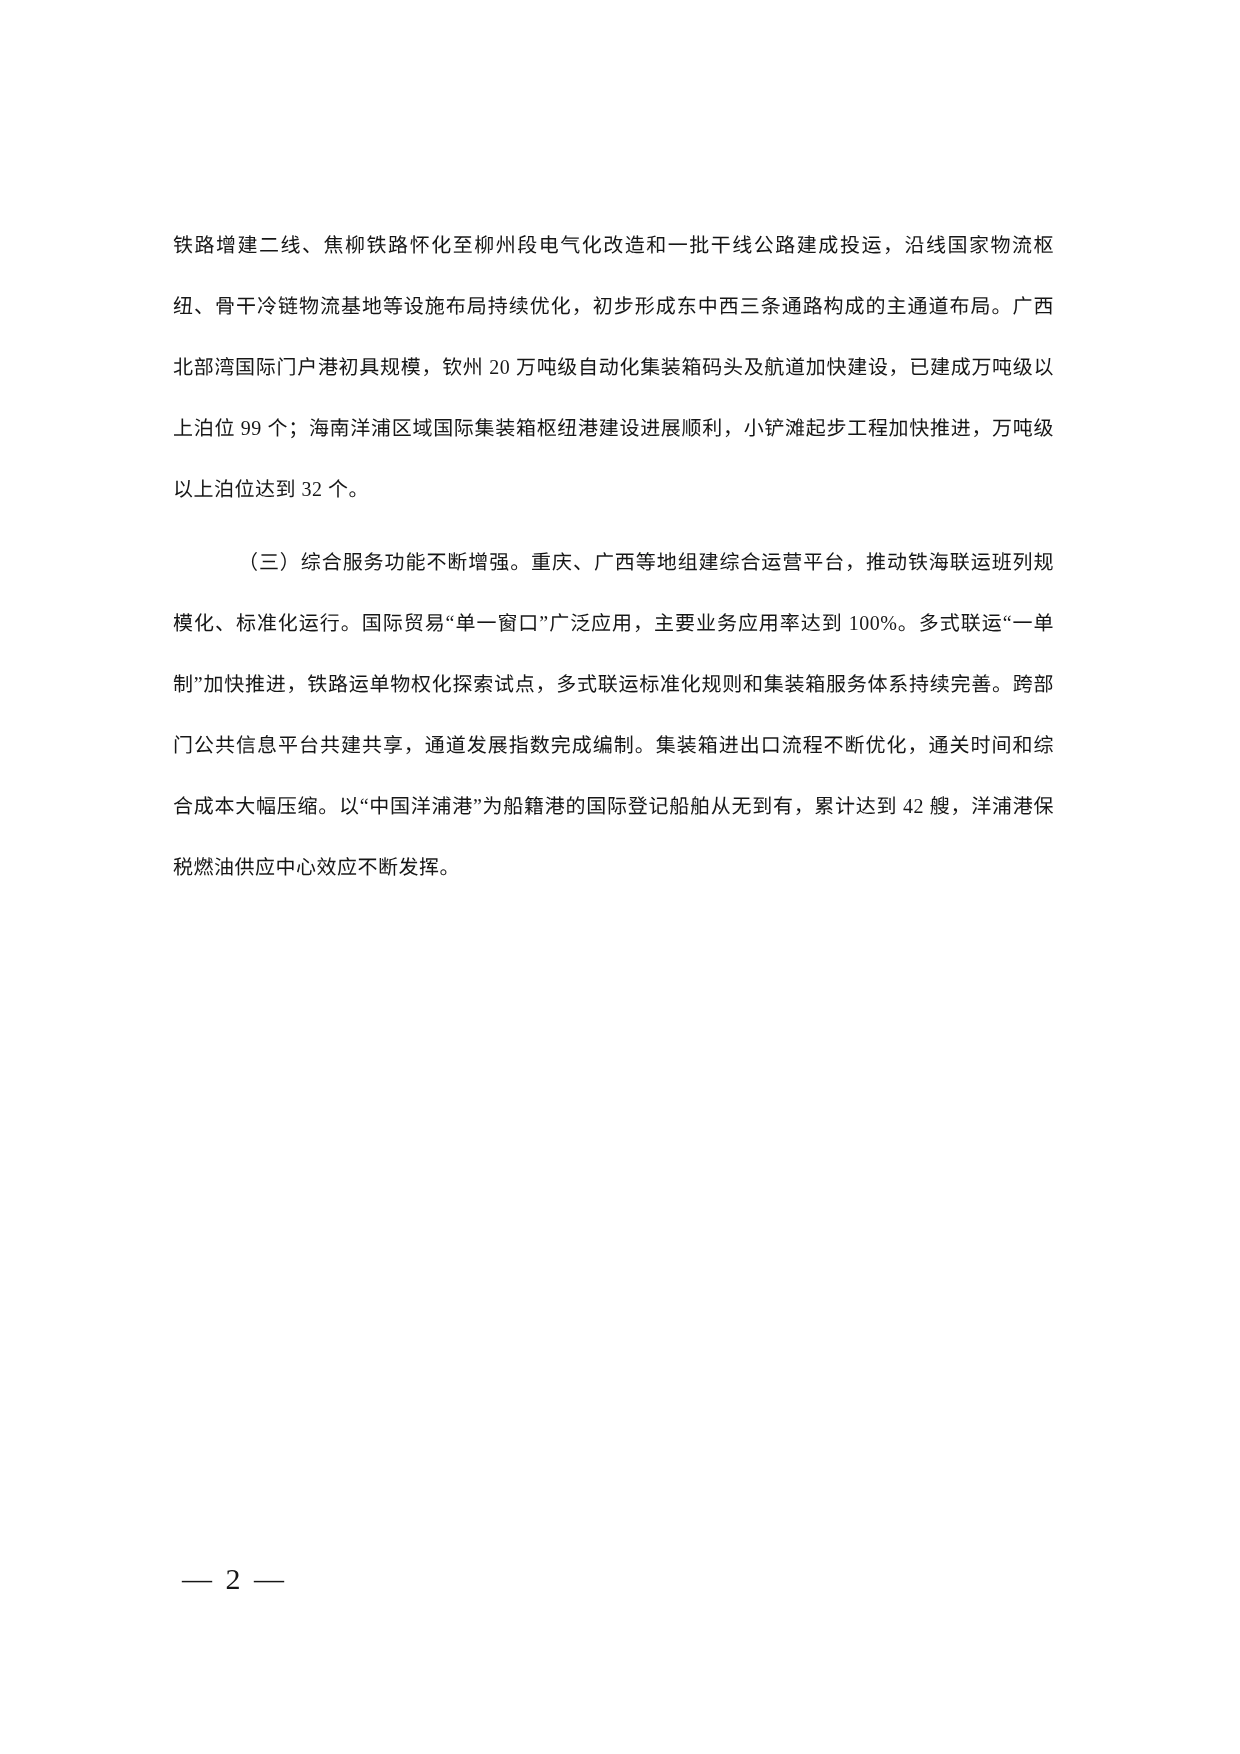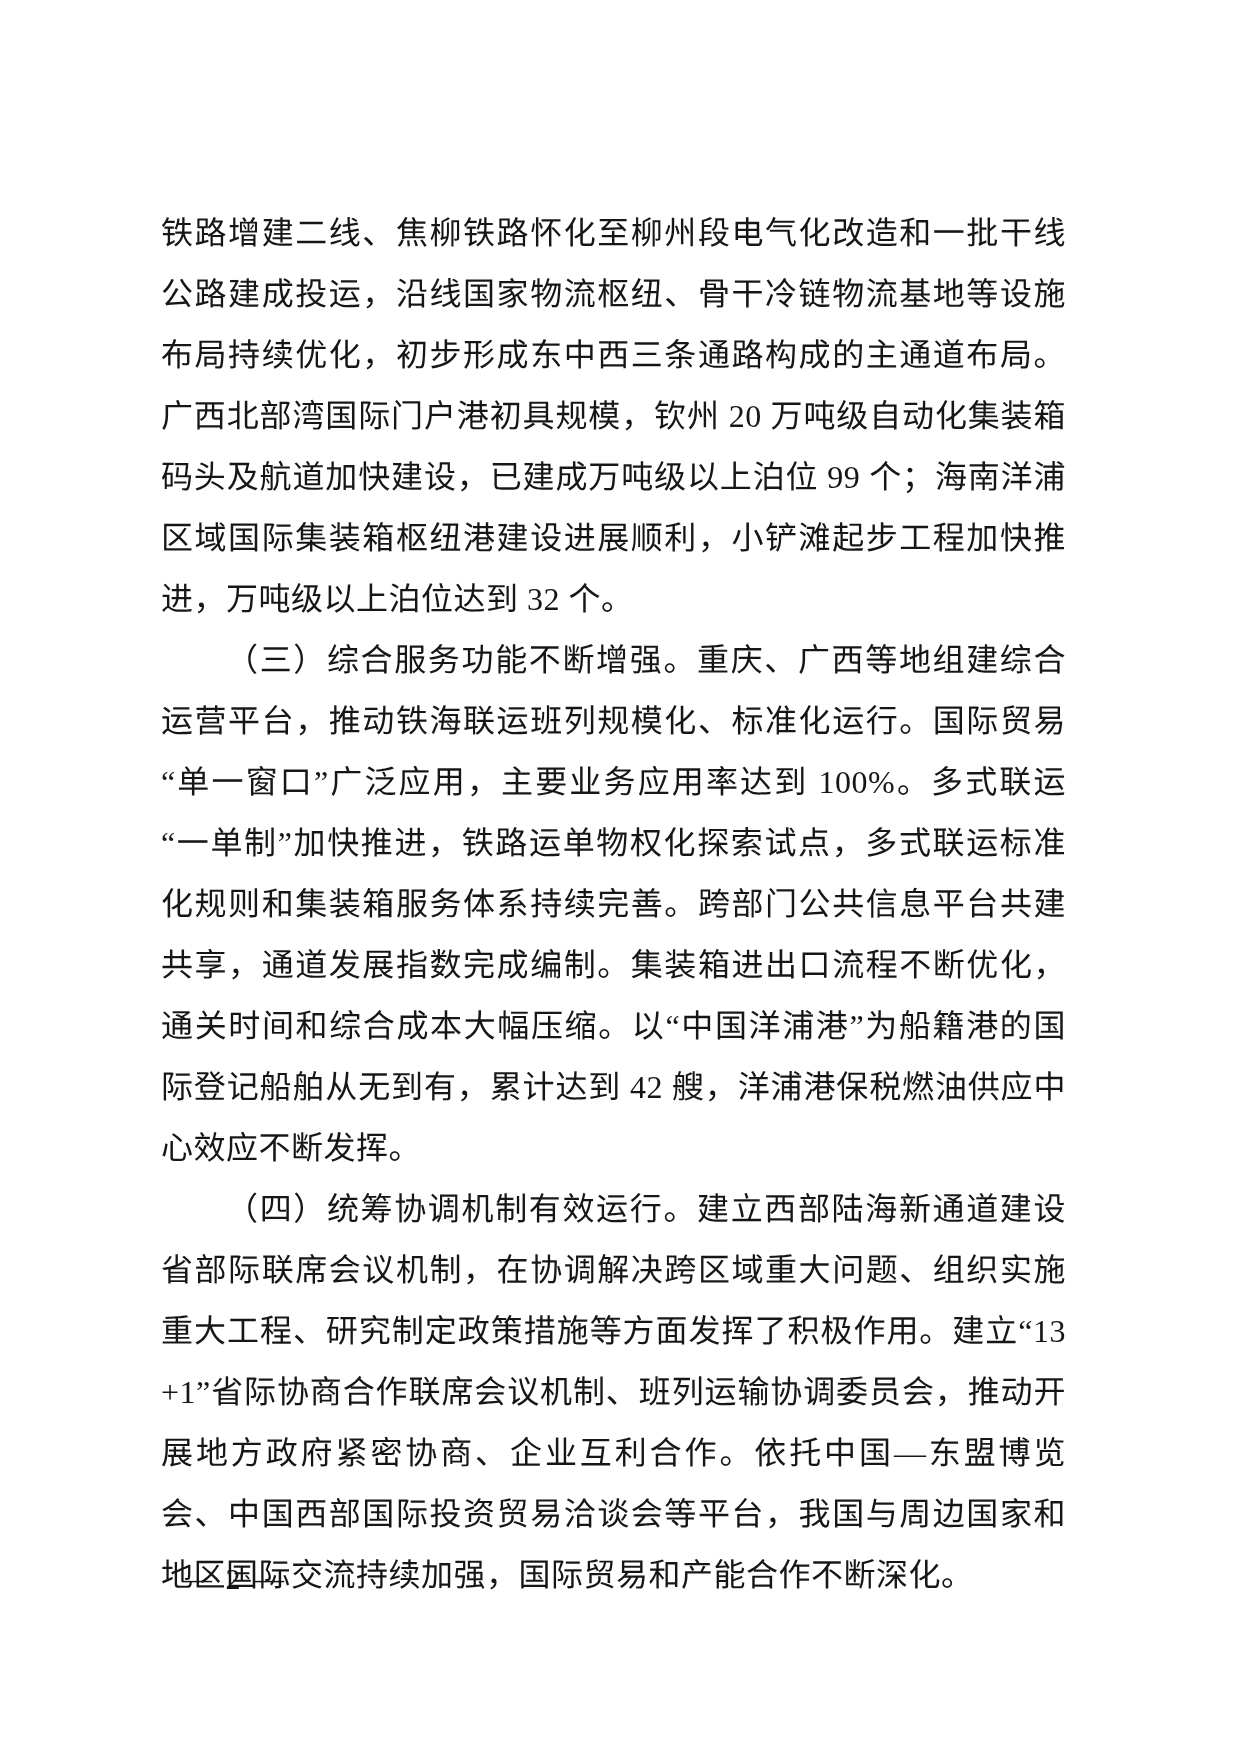--- a/index.html
+++ b/index.html
@@ -23,23 +23,23 @@
     height: 1754px;
     background: #ffffff;
   }
   .content {
     position: absolute;
     left: 161px;
     top: 203px;
     width: 905px;
   }
   .para {
-    margin: 0;
+    margin: 12px;
     padding: 0;
-    font-size: 32px;
+    font-size: 20px;
     line-height: 61px;
     font-weight: 400;
     letter-spacing: 0.5px;
     text-align: justify;
     text-justify: inter-ideograph;
     word-break: break-all;
   }
   .para.indent {
     text-indent: 65px;
   }
@@ -60,18 +60,17 @@
 </head>
 <body>
 
 <div class="page">
   <div class="content">
 
     <p class="para"><span class="bold-lead"></span><span>铁路增建二线、焦柳铁路怀化至柳州段电气化改造和一批干线公路建成投运，沿线国家物流枢纽、骨干冷链物流基地等设施布局持续优化，初步形成东中西三条通路构成的主通道布局。广西北部湾国际门户港初具规模，钦州 20 万吨级自动化集装箱码头及航道加快建设，已建成万吨级以上泊位 99 个；海南洋浦区域国际集装箱枢纽港建设进展顺利，小铲滩起步工程加快推进，万吨级以上泊位达到 32 个。</span></p>
 
     <p class="para indent"><span class="bold-lead">（三）综合服务功能不断增强</span><span>。重庆、广西等地组建综合运营平台，推动铁海联运班列规模化、标准化运行。国际贸易“单一窗口”广泛应用，主要业务应用率达到 100%。多式联运“一单制”加快推进，铁路运单物权化探索试点，多式联运标准化规则和集装箱服务体系持续完善。跨部门公共信息平台共建共享，通道发展指数完成编制。集装箱进出口流程不断优化，通关时间和综合成本大幅压缩。以“中国洋浦港”为船籍港的国际登记船舶从无到有，累计达到 42 艘，洋浦港保税燃油供应中心效应不断发挥。</span></p>
 
-    <p class="para indent"><span class="bold-lead">（四）统筹协调机制有效运行</span><span>。建立西部陆海新通道建设省部际联席会议机制，在协调解决跨区域重大问题、组织实施重大工程、研究制定政策措施等方面发挥了积极作用。建立“13+1”省际协商合作联席会议机制、班列运输协调委员会，推动开展地方政府紧密协商、企业互利合作。依托中国—东盟博览会、中国西部国际投资贸易洽谈会等平台，我国与周边国家和地区国际交流持续加强，国际贸易和产能合作不断深化。</span></p>
 
   </div>
 
   <div class="page-number">— 2 —</div>
 </div>
 
 </body></html>

